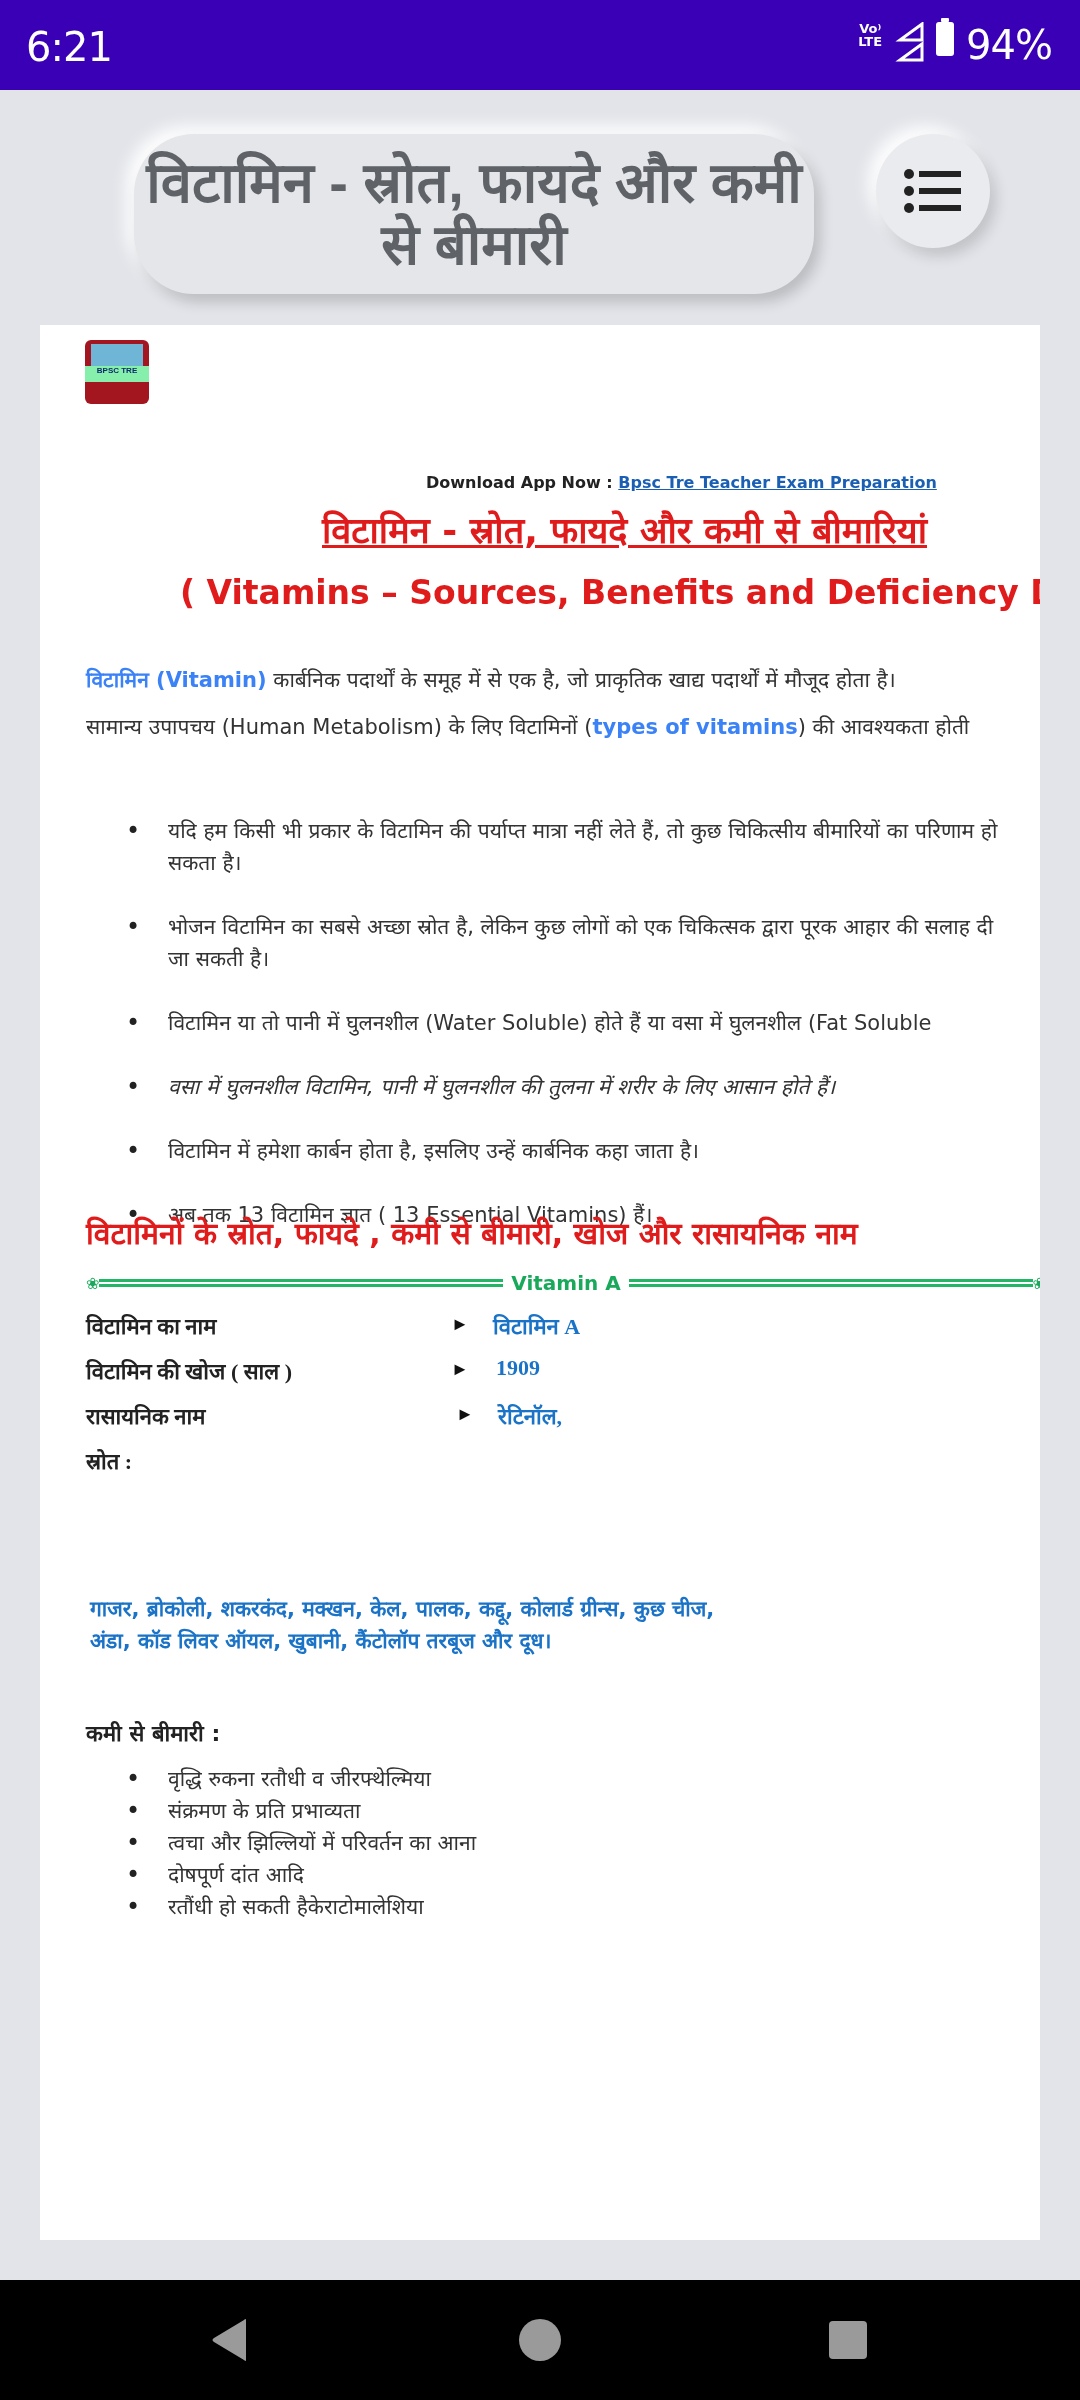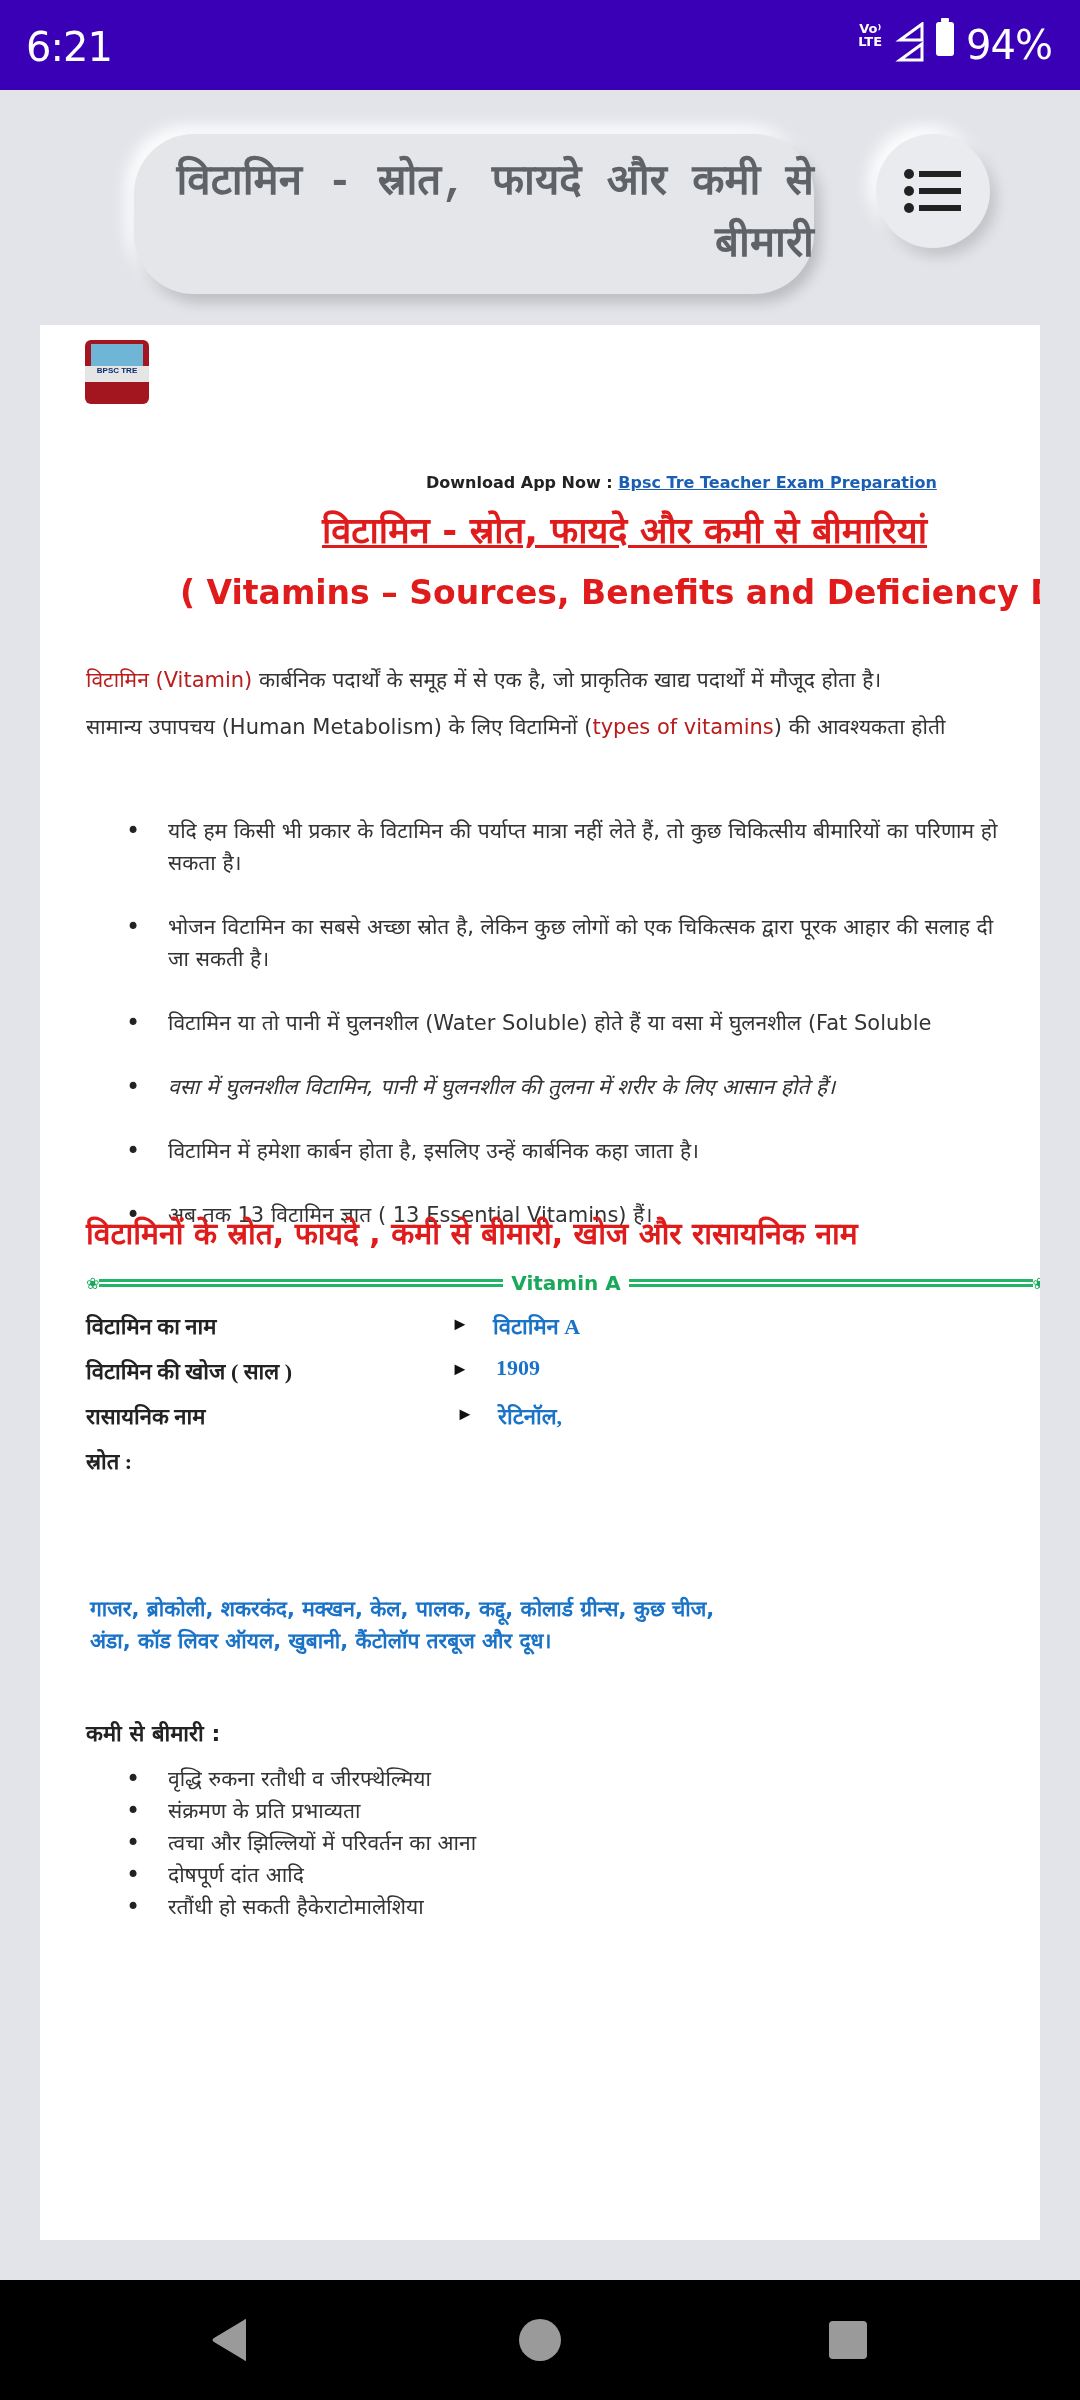--- a/index.html
+++ b/index.html
@@ -8,34 +8,34 @@
   .statusbar .time { position: absolute; left: 26px; top: 24px; font-size: 40px; font-family: "DejaVu Sans", sans-serif; letter-spacing: -1px; }
   .statusbar .right { position: absolute; right: 28px; top: 22px; display: flex; align-items: flex-start; gap: 12px; height: 46px; }
   .volte { font-size: 13px; line-height: 13px; font-weight: bold; text-align: center; font-family: "DejaVu Sans", sans-serif; }
   .battery-pct { font-size: 40px; font-family: "DejaVu Sans", sans-serif; letter-spacing: -1px; }
   .battery { width: 18px; height: 34px; background: #fff; border-radius: 3px; position: relative; }
   .battery:before { content: ""; position: absolute; left: 5px; top: -4px; width: 8px; height: 4px; background: #fff; border-radius: 1px; }
 
   .app { position: absolute; left: 0; top: 90px; width: 1080px; height: 2190px; background: #e2e4e9; }
   .title-card { position: absolute; left: 134px; top: 44px; width: 680px; height: 160px; border-radius: 60px; background: #e4e6ea;
     box-shadow: 6px 8px 14px rgba(0,0,0,0.18), -8px -8px 16px rgba(255,255,255,0.95); display: flex; align-items: center; justify-content: center; text-align: center; }
-  .title-card span { font-size: 42px; font-weight: bold; color: #5f6368; line-height: 62px; font-family: Liberation Mono, monospace; text-align: right; }
+  .title-card span { font-size: 56px; font-weight: bold; color: #5f6368; line-height: 62px; font-family: Liberation Sans, sans-serif; }
   .menu-btn { position: absolute; left: 876px; top: 44px; width: 114px; height: 114px; border-radius: 50%; background: #eaebee;
     box-shadow: 6px 8px 14px rgba(0,0,0,0.15), -8px -8px 16px rgba(255,255,255,0.95); display: flex; align-items: center; justify-content: center; }
 
   .page { position: absolute; left: 40px; top: 235px; width: 1000px; height: 1915px; background: #fff; overflow: hidden; }
   .logo { position: absolute; left: 45px; top: 15px; width: 64px; height: 64px; border-radius: 6px; background: #a3161f; overflow: hidden; }
   .logo .top { position: absolute; left: 6px; top: 4px; width: 52px; height: 22px; background: #6fb6d6; }
-  .logo .band { position: absolute; left: 0; top: 26px; width: 64px; height: 16px; background: #e5e5e5; color: #0b2a6b; font-size: 8px; font-weight: bold; text-align: center; line-height: 10px; }
+  .logo .band { position: absolute; left: 0; top: 26px; width: 64px; height: 16px; background: #86efac; color: #0b2a6b; font-size: 8px; font-weight: bold; text-align: center; line-height: 10px; }
   .download { position: absolute; left: 378px; top: 148px; font-size: 16px; font-weight: bold; color: #222; font-family: "DejaVu Sans", sans-serif; margin-left: 8px; }
   .download a { color: #1a5fb4; text-decoration: underline; font-weight: bold; }
   .h-title { position: absolute; left: 282px; top: 180px; font-size: 36px; font-weight: bold; color: #e01b1b; text-decoration: underline; font-family: "DejaVu Sans", sans-serif; white-space: nowrap; }
   .h-sub { position: absolute; left: 140px; top: 248px; font-size: 33px; font-weight: bold; color: #e01b1b; white-space: nowrap; font-family: "DejaVu Sans", sans-serif; }
   .para { position: absolute; left: 46px; font-size: 21px; color: #333; white-space: nowrap; font-family: "DejaVu Sans", sans-serif; }
-  .red { color: #b91c1c; font-weight: normal; }
+  .red { color: #3b82f6; font-weight: bold; }
   .bullets { position: absolute; left: 46px; top: 410px; width: 960px; list-style: none; }
   .bullets li { position: relative; padding-left: 82px; font-size: 21px; line-height: 32px; color: #333; margin-bottom: 32px; font-family: "DejaVu Sans", sans-serif; white-space: normal; }
   .bullets li:before { content: "•"; position: absolute; left: 40px; top: 0; font-size: 24px; color: #222; }
   .section-h { position: absolute; left: 46px; top: 887px; font-size: 30px; font-weight: bold; color: #e01b1b; white-space: nowrap; font-family: "DejaVu Sans", sans-serif; }
   .divider { position: absolute; left: 46px; top: 944px; width: 960px; height: 28px; display: flex; align-items: center; color: #1aa85b; }
   .divider .line { flex: 1; height: 8px; border-top: 3px solid #22b566; border-bottom: 3px solid #22b566; }
   .divider .lbl { padding: 0 8px; font-size: 20px; font-weight: bold; color: #1aa85b; font-family: "DejaVu Sans", sans-serif; }
   .divider .flower { font-size: 16px; color: #1aa85b; }
   .kv { position: absolute; left: 46px; font-size: 22px; font-weight: bold; color: #222; white-space: nowrap; font-family: Liberation Serif, serif; }
   .kv .arrow { position: absolute; font-size: 18px; color: #111; top: 4px; }

